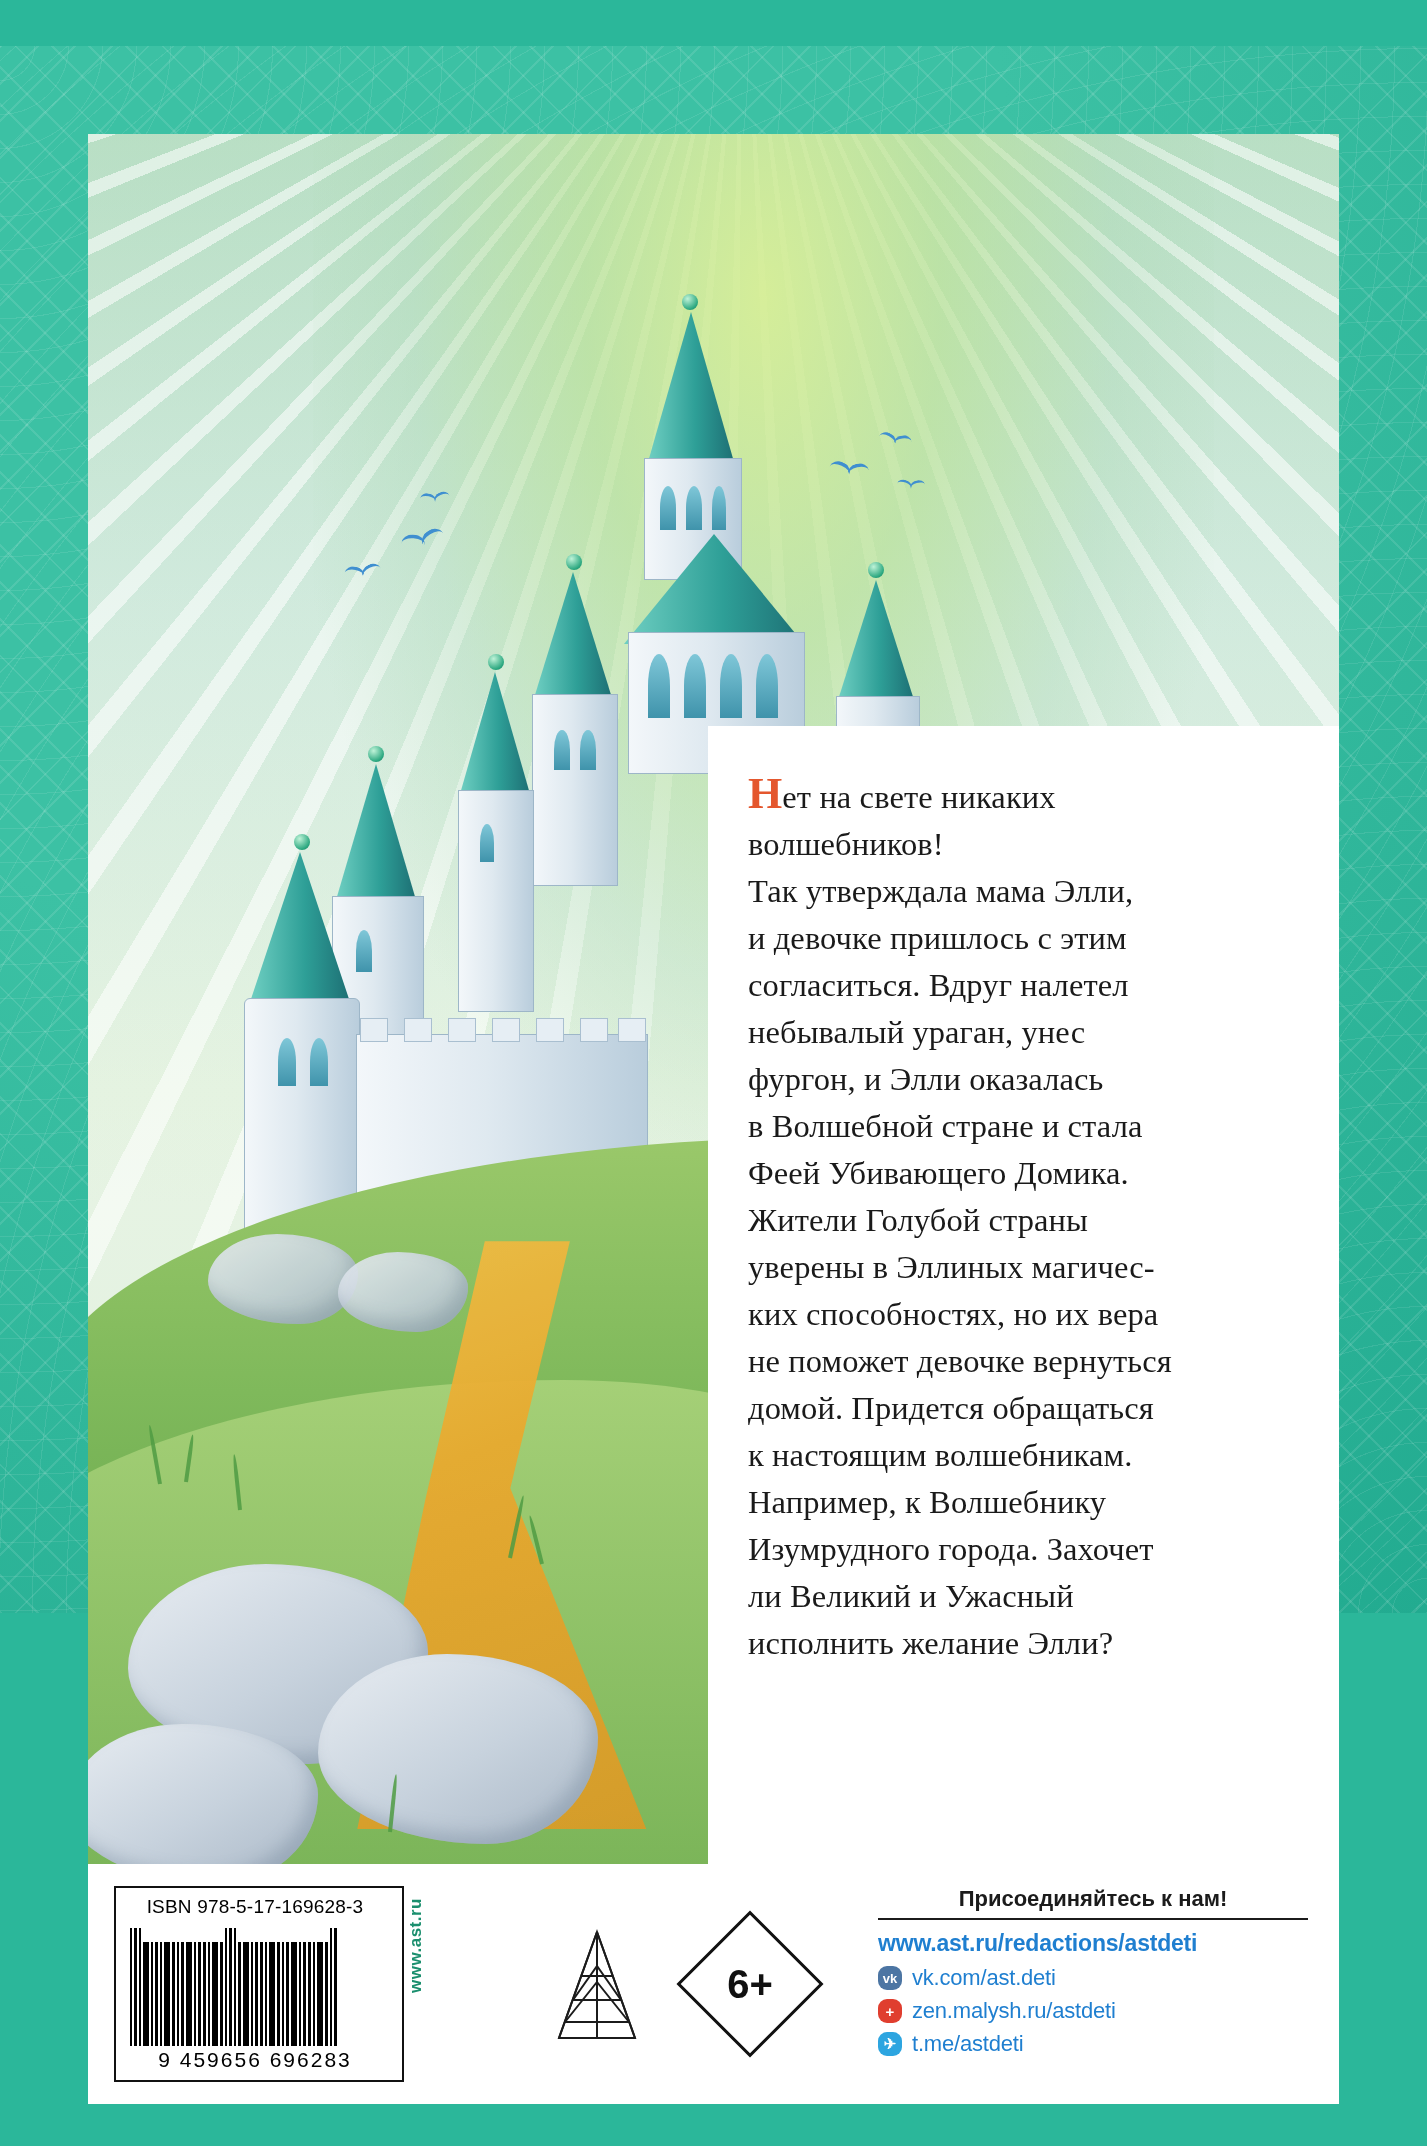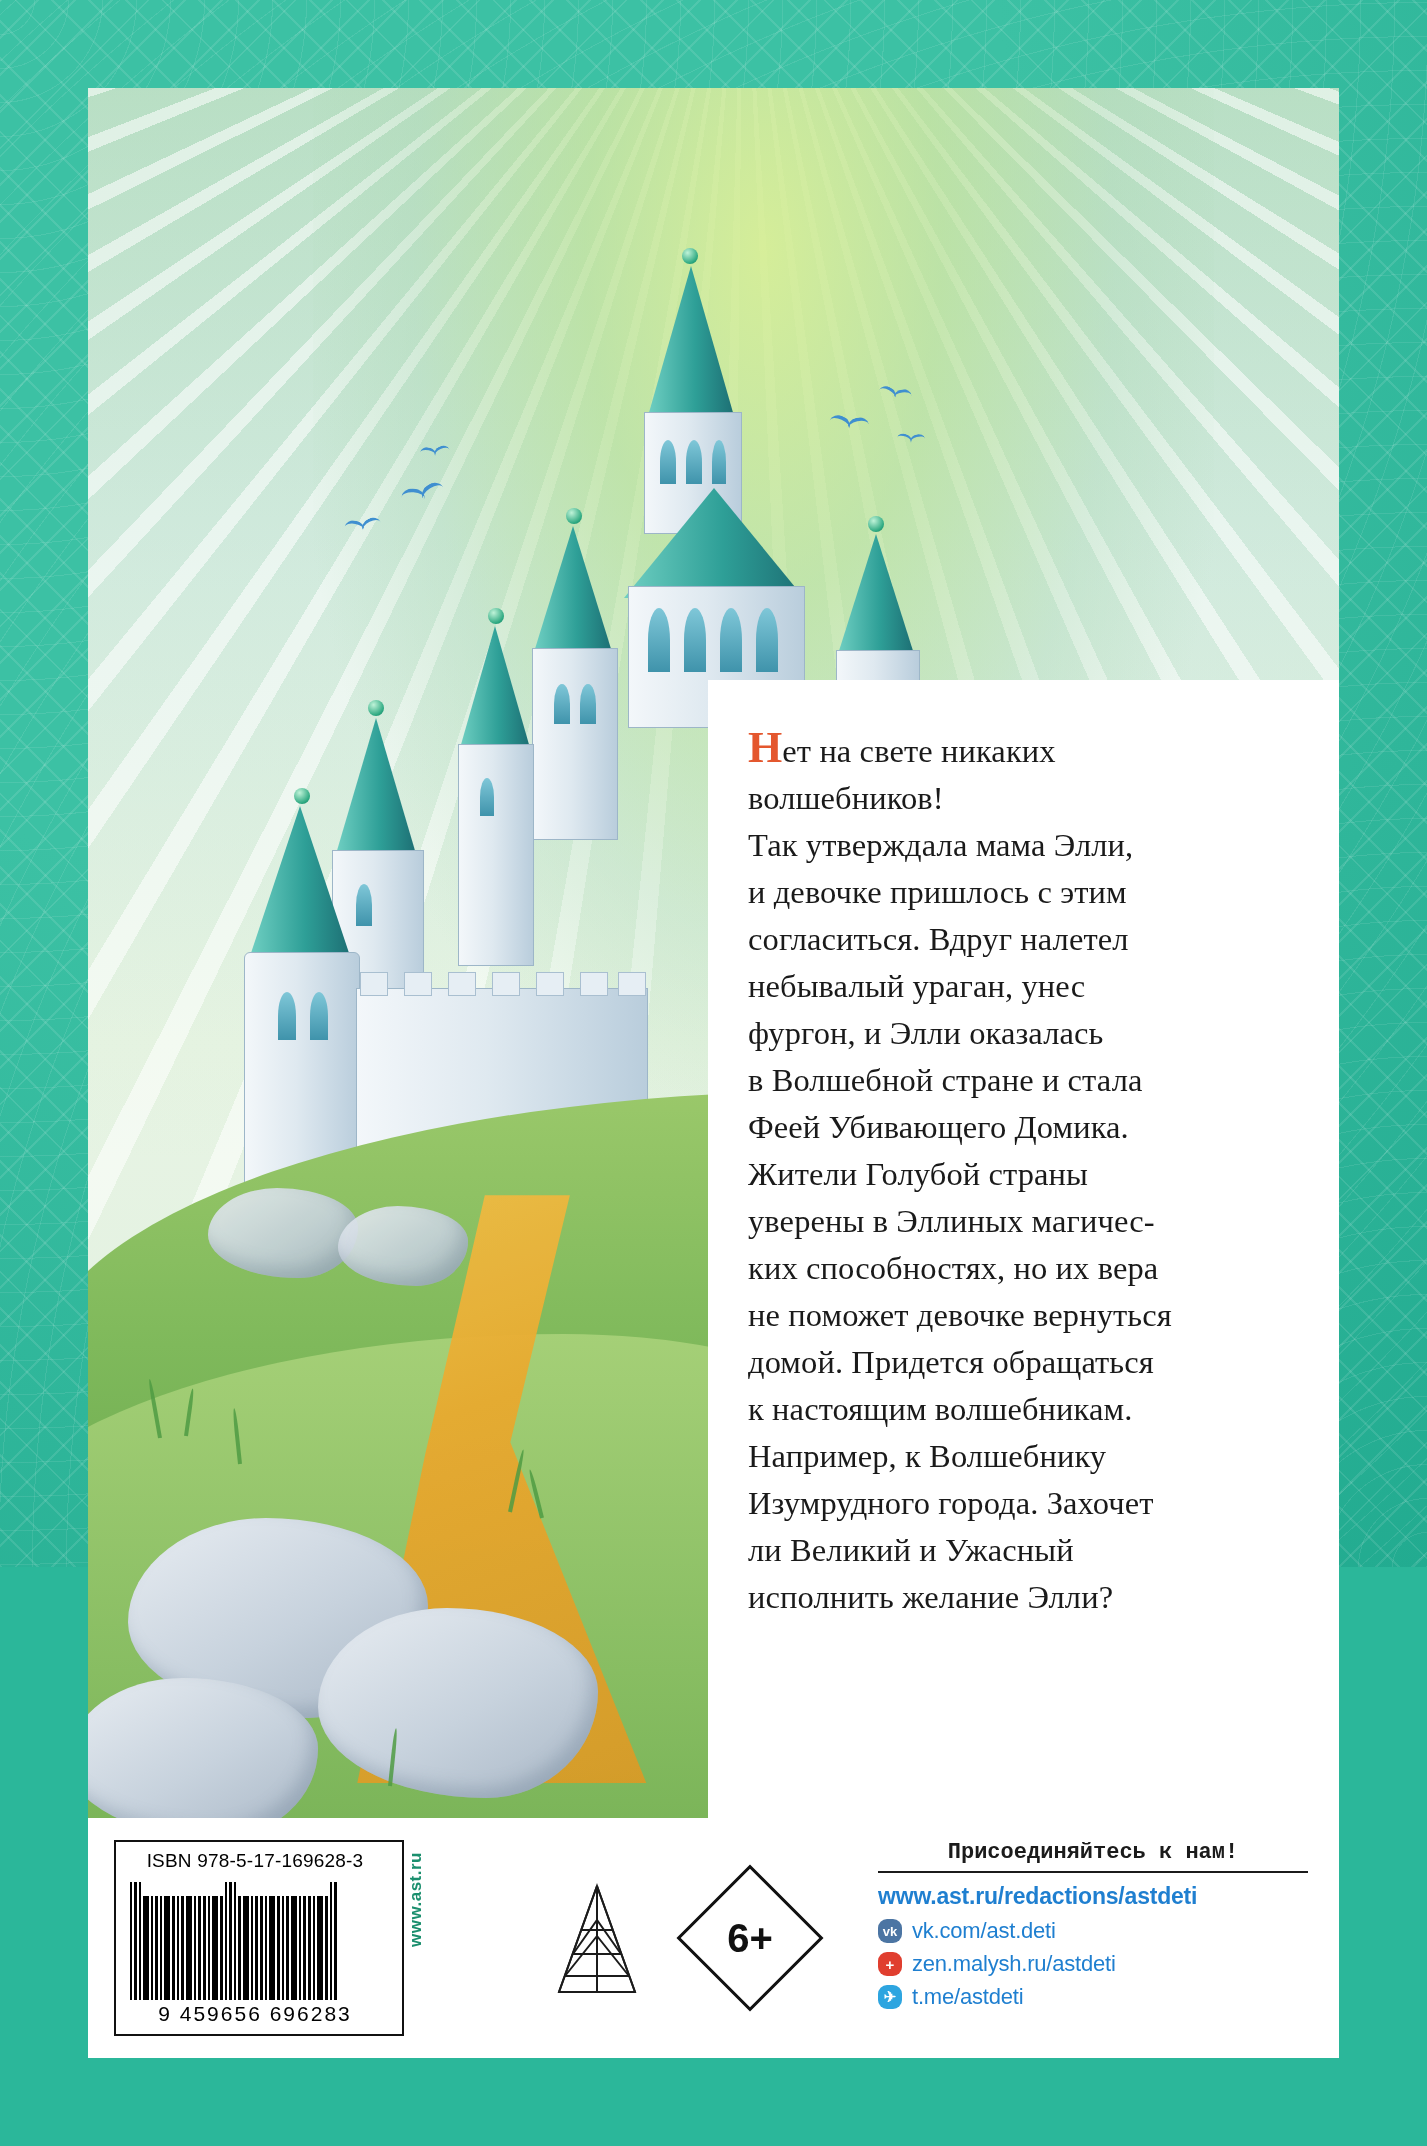--- a/index.html
+++ b/index.html
@@ -10,20 +10,21 @@
     overflow:hidden;
   }
   
   .page{
     position:relative;width:1427px;height:1567px;
     background:
       repeating-linear-gradient(135deg, rgba(255,255,255,.10) 0 2px, rgba(255,255,255,0) 2px 26px),
       repeating-linear-gradient(45deg, rgba(255,255,255,.10) 0 2px, rgba(255,255,255,0) 2px 26px),
       radial-gradient(circle at 20% 10%, #3cc1a4 0 40%, #22ab90 100%);
     box-sizing:border-box;
+    margin-top:46px;
   }
   .border-pattern{
     position:absolute;inset:0;
     background-image:
       repeating-radial-gradient(circle at 0 0, rgba(255,255,255,.09) 0 1px, rgba(255,255,255,0) 1px 34px),
       repeating-radial-gradient(circle at 100% 100%, rgba(255,255,255,.09) 0 1px, rgba(255,255,255,0) 1px 34px);
     pointer-events:none;
   }
 
   
@@ -165,21 +166,21 @@
   }
   .age-badge span{
     display:block;transform:rotate(-45deg);
     font-family:"Liberation Sans", sans-serif;font-size:40px;font-weight:700;color:#111;
     text-align:center;line-height:98px;
   }
   .social{
     position:absolute;left:790px;top:22px;width:430px;
   }
   .join{
-    font-family:Liberation Mono, monospace;font-size:22px;font-weight:700;color:#1b1b1b;
+    font-family:Liberation Sans, sans-serif;font-size:22px;font-weight:700;color:#1b1b1b;
     text-align:center;border-bottom:2px solid #1b1b1b;padding-bottom:6px;margin-bottom:10px;
   }
   .site{
     font-family:"Liberation Sans", sans-serif;font-size:23px;font-weight:700;color:#1f7fd0;
     margin-bottom:8px;letter-spacing:-.2px;
   }
   .srow{display:flex;align-items:center;gap:10px;margin-bottom:7px;}
   .sicon{
     width:24px;height:24px;border-radius:9px;display:flex;align-items:center;justify-content:center;
     font-family:"Liberation Sans", sans-serif;font-size:15px;font-weight:700;color:#fff;flex:none;

